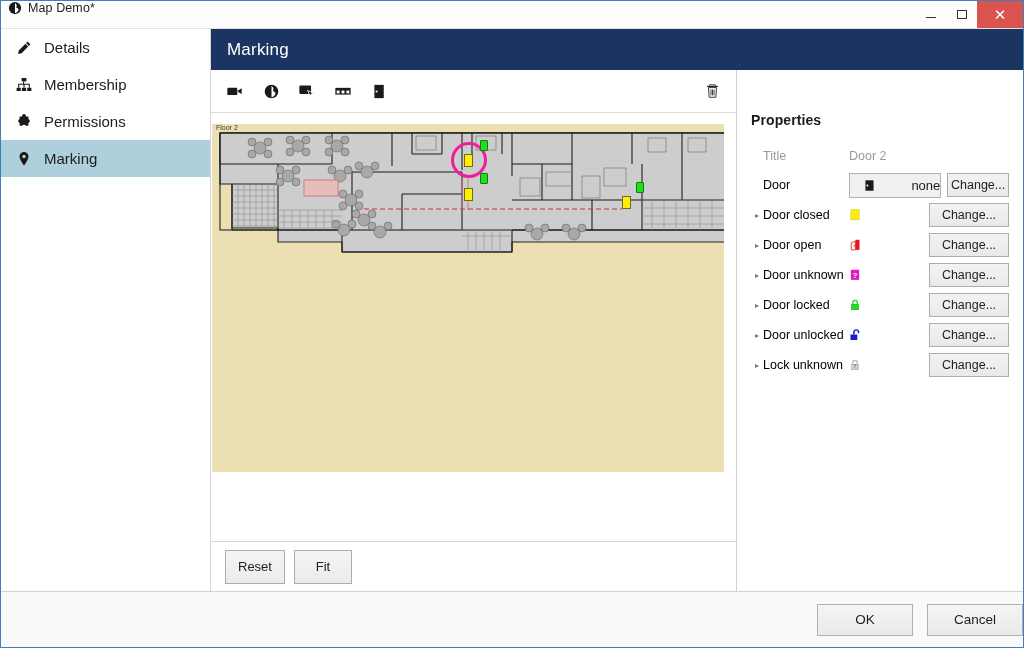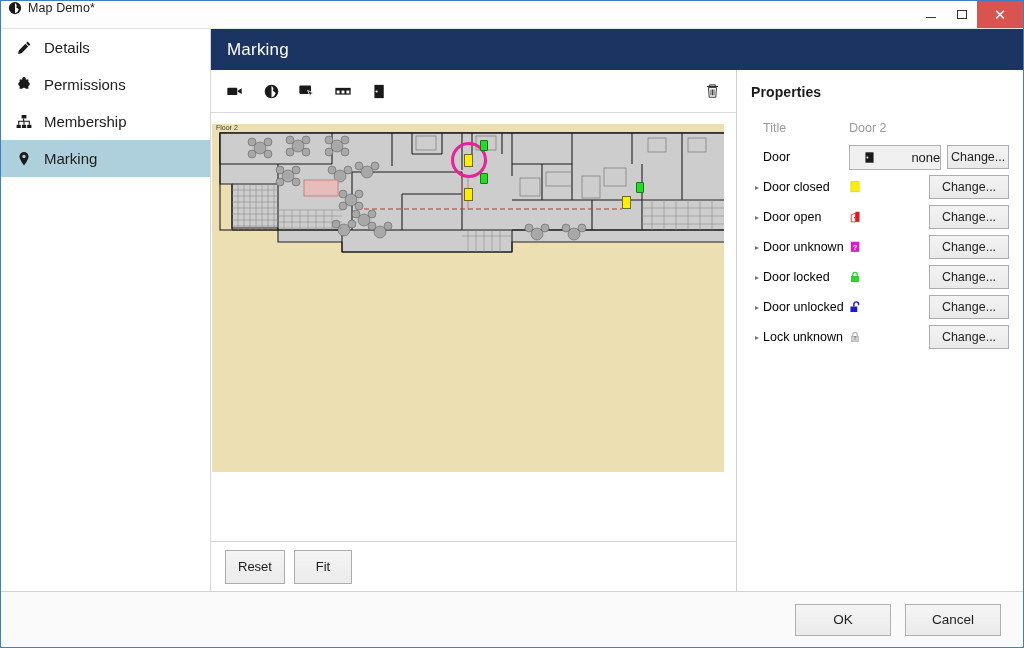--- a/index.html
+++ b/index.html
@@ -290,20 +290,21 @@
     box-sizing: border-box;
   }
 
   
   .props-pane {
     width: 286px;
     min-width: 286px;
     background: #ffffff;
     padding: 14px 14px 0 14px;
     box-sizing: border-box;
+    margin-top: 28px;
   }
   .props-title {
     font-size: 14px;
     font-weight: bold;
     color: #1a1a1a;
     margin-bottom: 14px;
     letter-spacing: 0.1px;
   }
   .prop-row {
     display: flex;
@@ -373,21 +374,20 @@
 
   
   .dialog-footer {
     height: 55px;
     min-height: 55px;
     border-top: 1px solid #d2d2d2;
     background: #fafafa;
     display: flex;
     align-items: center;
     justify-content: flex-end;
-    padding-right: 22px;
     gap: 14px;
   }
   .footer-btn {
     width: 94px;
     height: 30px;
     background: linear-gradient(to bottom, #f5f5f5 0%, #eaeaea 100%);
     border: 1px solid #b0b0b0;
     font-size: 13.5px;
     color: #1f1f1f;
     display: inline-flex;
@@ -433,37 +433,37 @@
             <svg viewBox="0 0 16 16" width="16" height="16">
               <path d="M11.6 1.6l2.8 2.8-1.5 1.5-2.8-2.8zM9.4 3.8l2.8 2.8-6.6 6.6-3.5.7.7-3.5z" fill="#1a1a1a"></path>
             </svg>
           </span>
           <span class="sidebar-label">Details</span>
         </div>
 
         <div class="sidebar-item">
           <span class="sidebar-icon">
             <svg viewBox="0 0 16 16" width="16" height="16">
-              <path d="M6.2 1.2a2 2 0 0 1 3.6 0v1.2h2.6v2.7a2 2 0 0 1 0 3.8v2.9H9.8a2 2 0 0 0-3.6 0H3.6V8.9a2 2 0 0 1 0-3.8V2.4h2.6z" fill="#1a1a1a"></path>
-            </svg>
-          </span>
-          <span class="sidebar-label">Permissions</span>
-        </div>
-
-        <div class="sidebar-item">
-          <span class="sidebar-icon">
-            <svg viewBox="0 0 16 16" width="16" height="16">
               <rect x="5.6" y="1" width="4.8" height="3.4" fill="#1a1a1a"></rect>
               <rect x="0.6" y="10.8" width="4.2" height="3.2" fill="#1a1a1a"></rect>
               <rect x="5.9" y="10.8" width="4.2" height="3.2" fill="#1a1a1a"></rect>
               <rect x="11.2" y="10.8" width="4.2" height="3.2" fill="#1a1a1a"></rect>
               <path d="M7.6 4.4v2.6M2.7 10.8V7.3h10.6v3.5M8 7v3.8" stroke="#1a1a1a" stroke-width="1.1" fill="none"></path>
             </svg>
           </span>
           <span class="sidebar-label">Membership</span>
+        </div>
+
+        <div class="sidebar-item">
+          <span class="sidebar-icon">
+            <svg viewBox="0 0 16 16" width="16" height="16">
+              <path d="M6.2 1.2a2 2 0 0 1 3.6 0v1.2h2.6v2.7a2 2 0 0 1 0 3.8v2.9H9.8a2 2 0 0 0-3.6 0H3.6V8.9a2 2 0 0 1 0-3.8V2.4h2.6z" fill="#1a1a1a"></path>
+            </svg>
+          </span>
+          <span class="sidebar-label">Permissions</span>
         </div>
 
         <div class="sidebar-item selected">
           <span class="sidebar-icon">
             <svg viewBox="0 0 16 16" width="16" height="16">
               <path d="M8 1C5.5 1 3.5 3 3.5 5.5c0 3.2 4.5 9 4.5 9s4.5-5.8 4.5-9C12.5 3 10.5 1 8 1z" fill="#1a1a1a"></path>
               <circle cx="8" cy="5.5" r="1.7" fill="#aed0dc"></circle>
             </svg>
           </span>
           <span class="sidebar-label">Marking</span>

